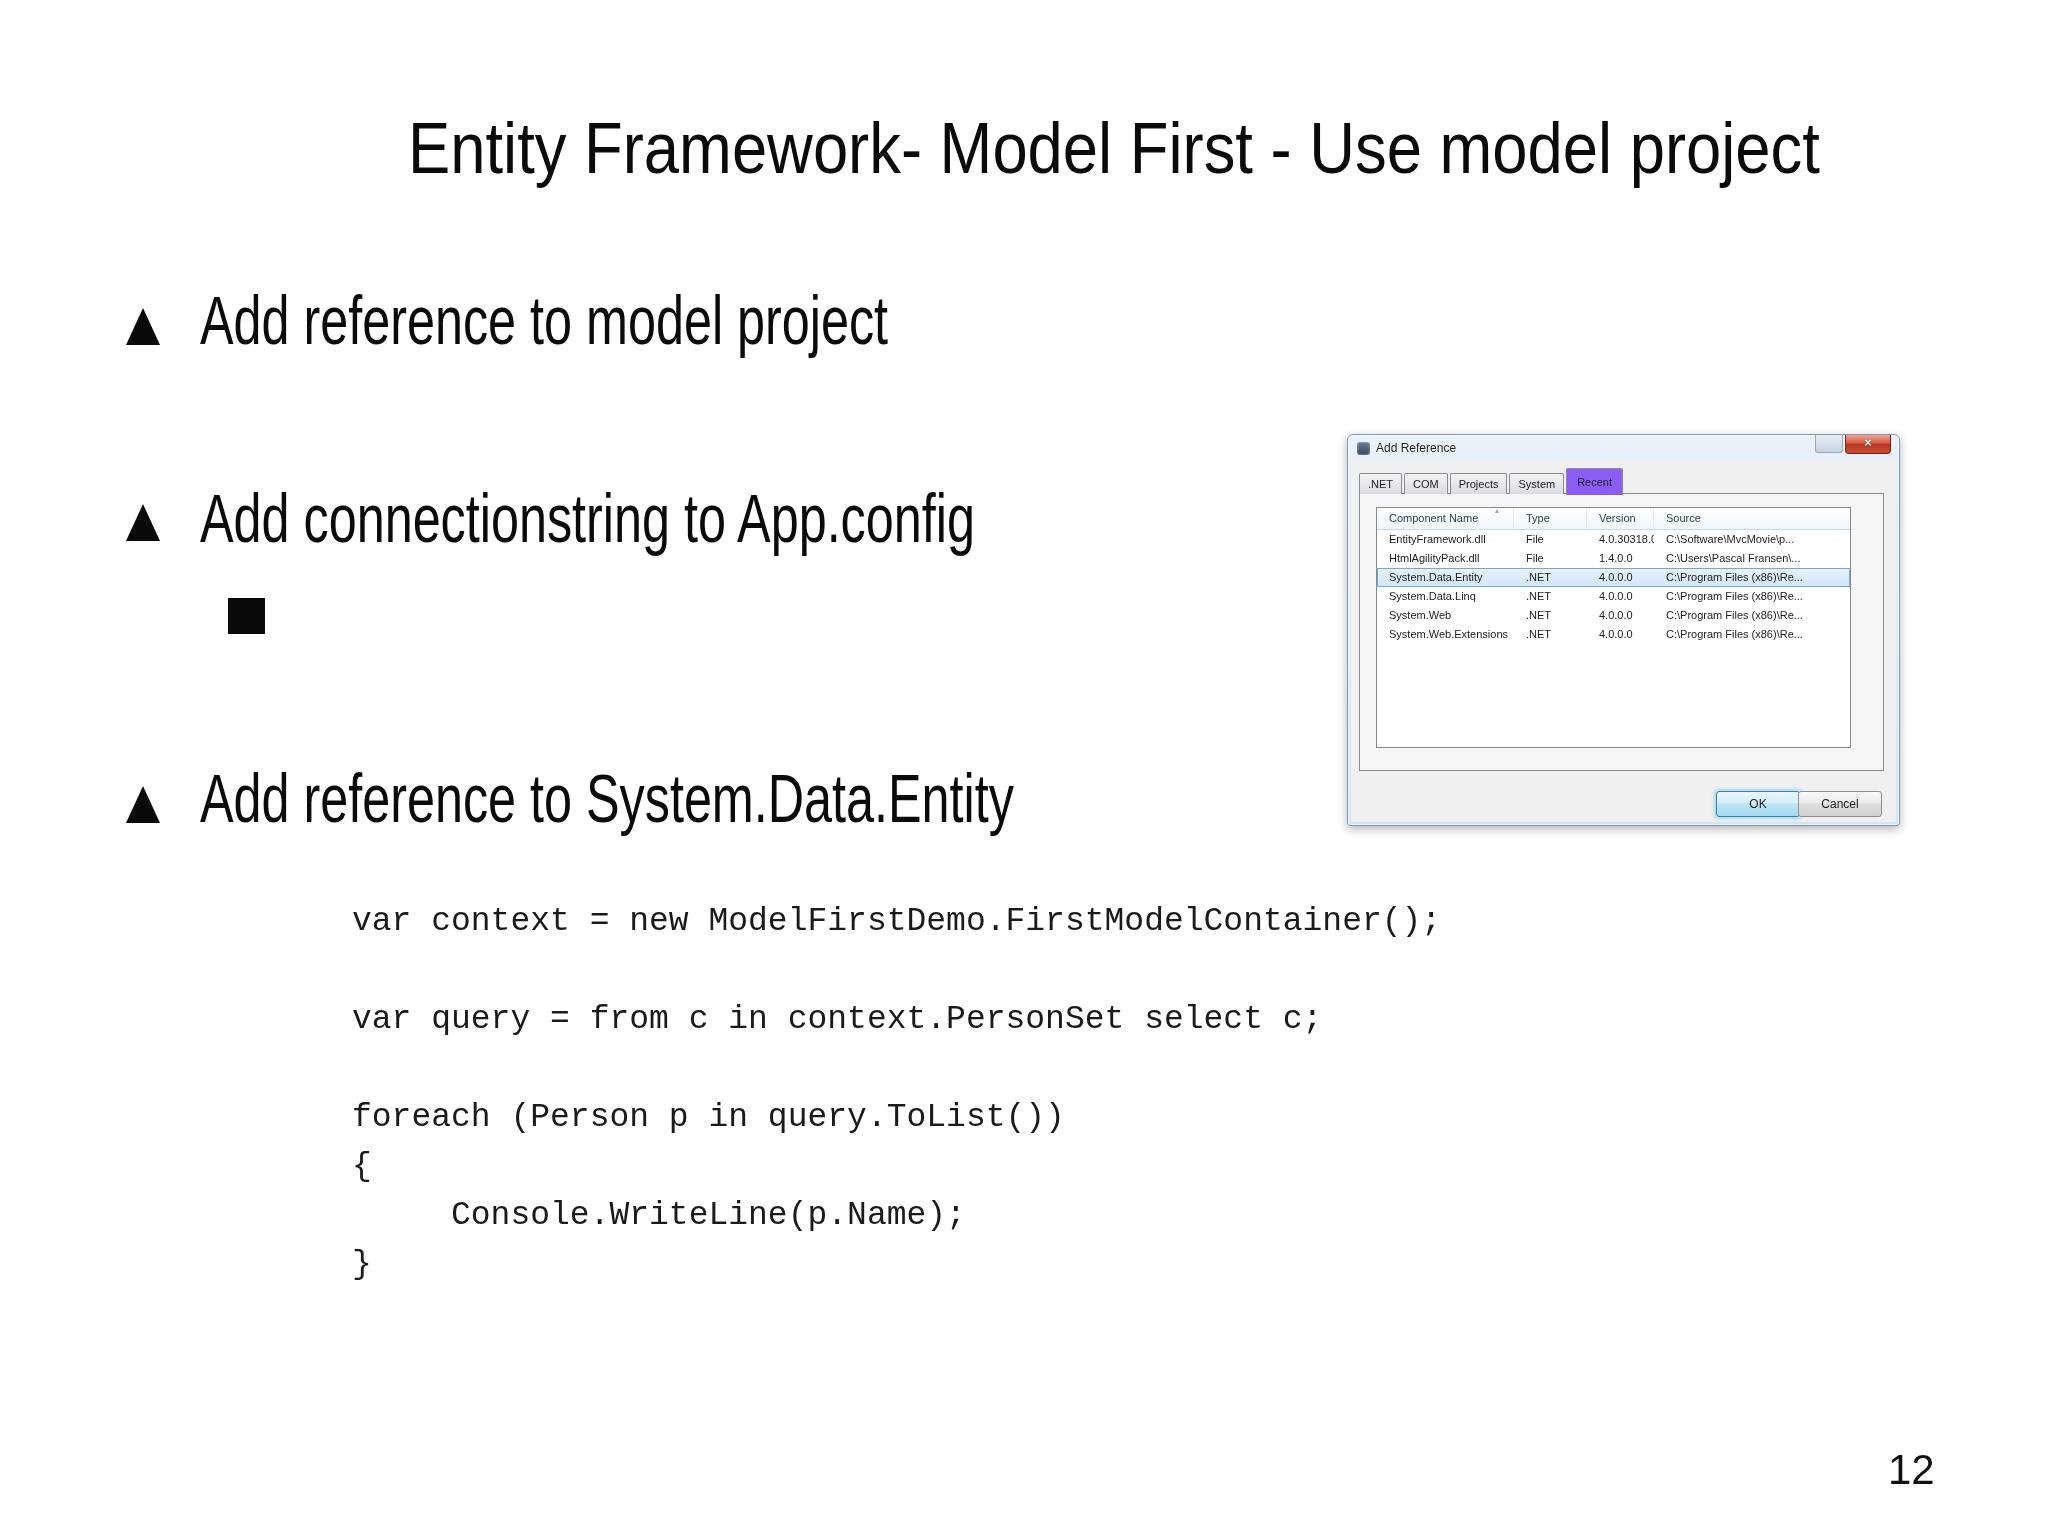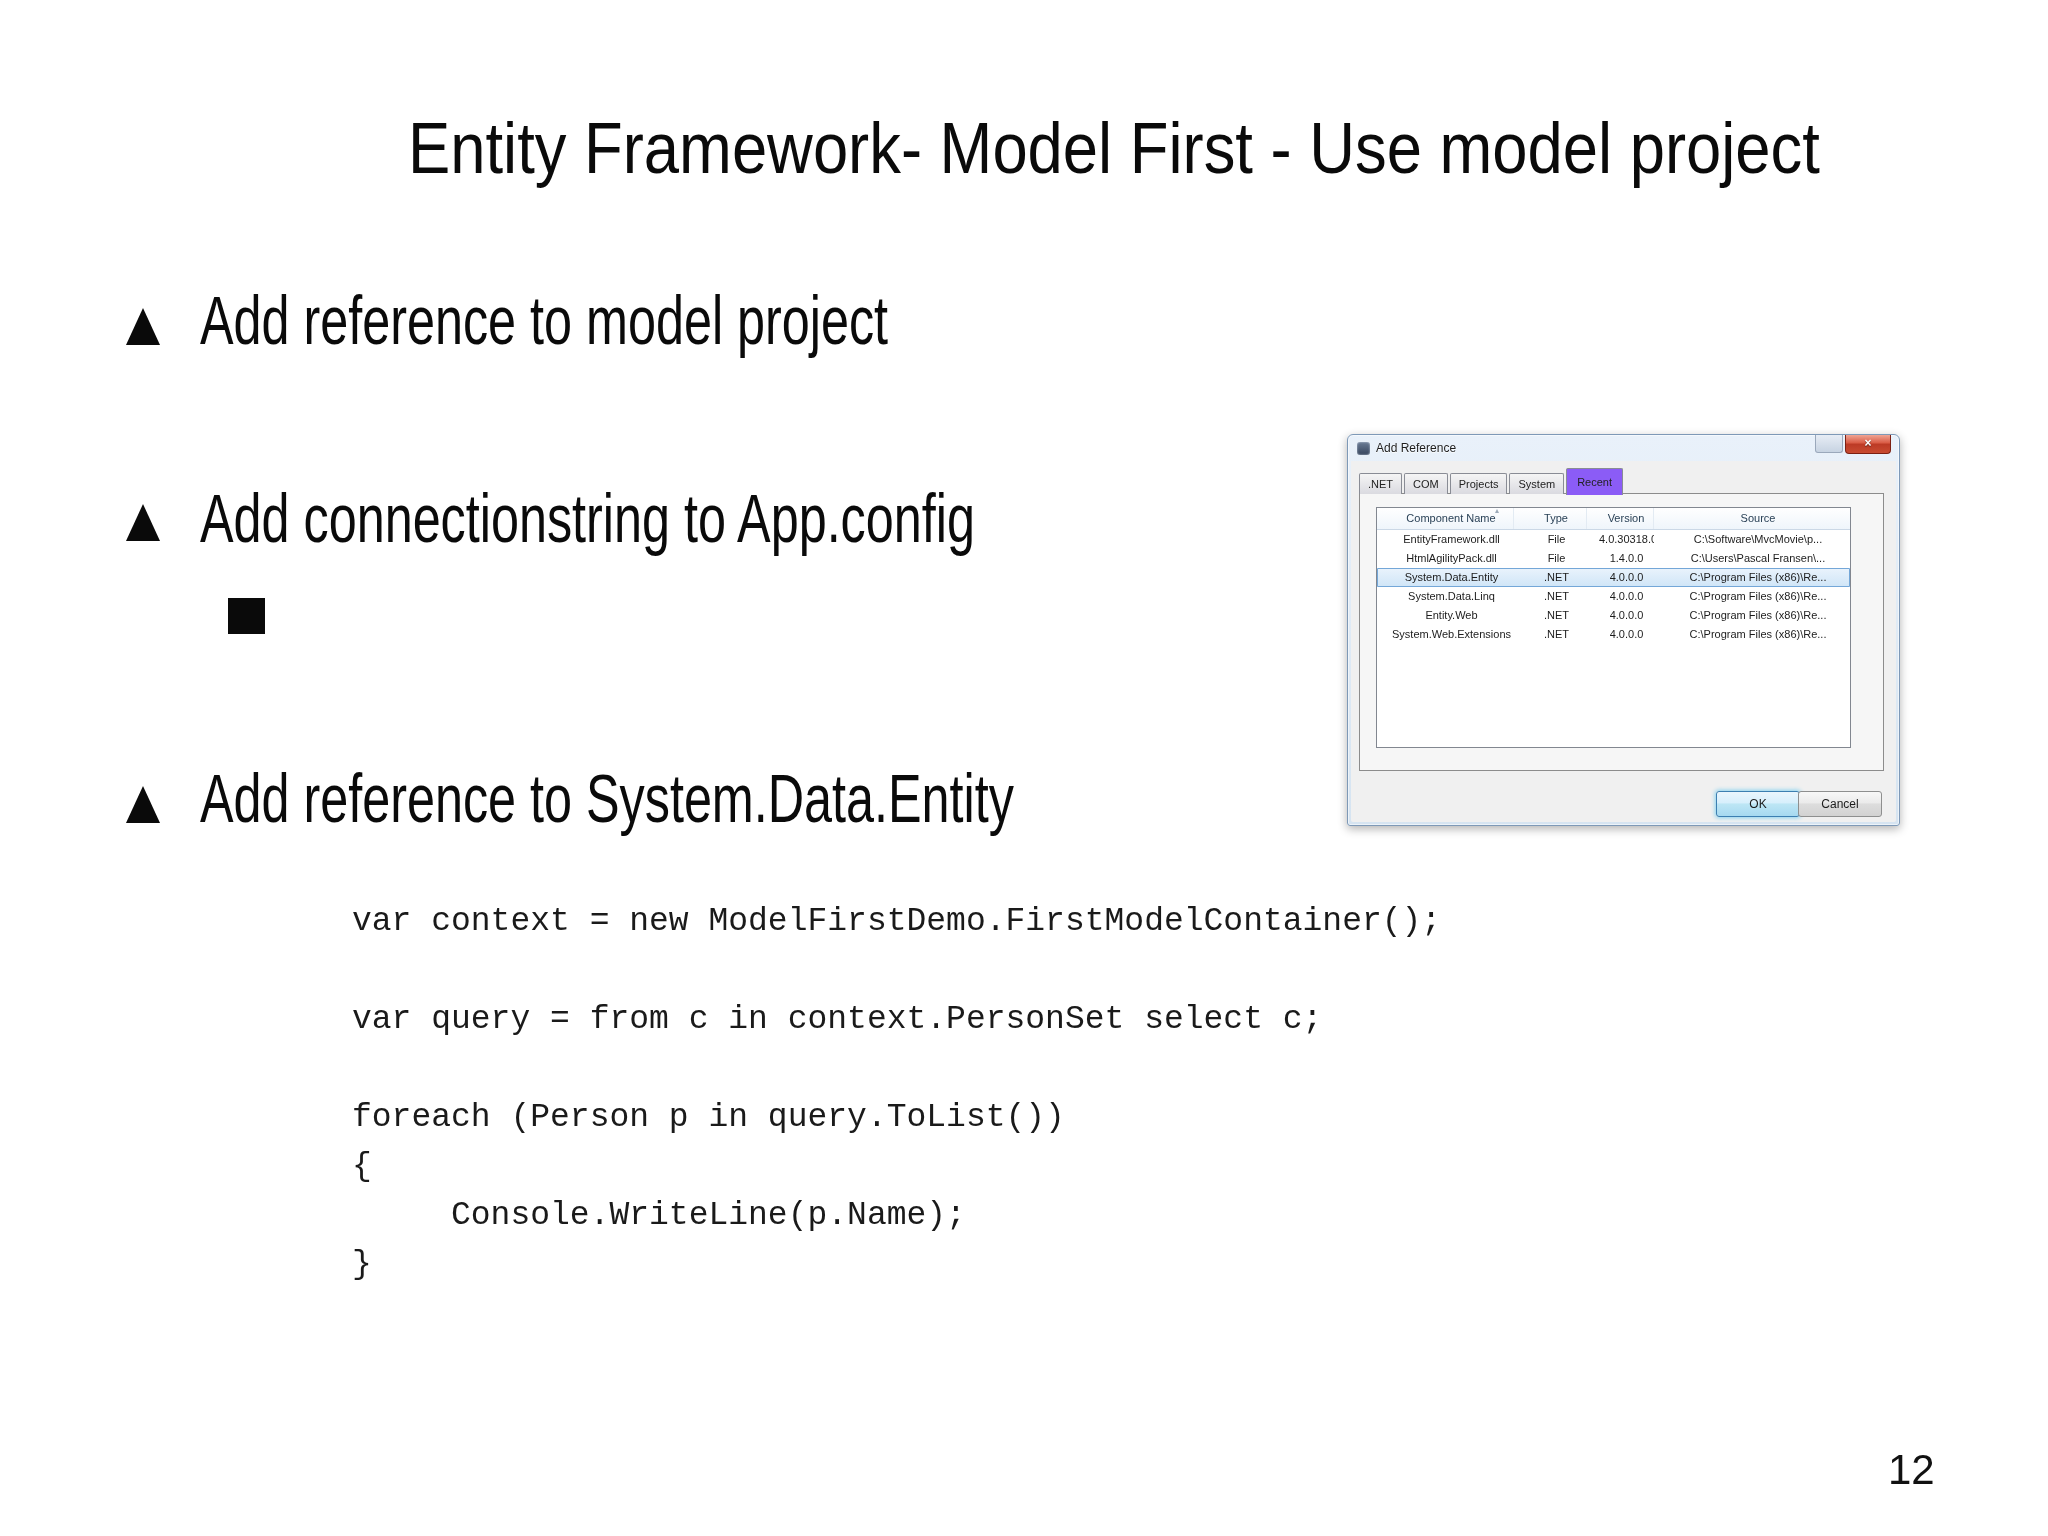--- a/index.html
+++ b/index.html
@@ -62,21 +62,21 @@
   }
   .tab.active {
     background:#8b5cf6; padding:5px 10px 5px 10px; height:16px; line-height:16px; margin-bottom:-1px;
   }
   .tabpage {
     position:absolute; left:8px; right:12px; top:32px; height:276px;
     background:#F6F6F6; border:1px solid #8C8C8C; z-index:1;
   }
   .listbox {
     position:absolute; left:16px; top:13px; width:473px; height:239px;
-    background:#ffffff; border:1px solid #828790; overflow:hidden;text-align:center;
+    background:#ffffff; border:1px solid #828790; overflow:hidden;
   }
   .lv-header {
     position:relative; display:grid; grid-template-columns:137px 73px 67px 1fr; height:21px;
     background:linear-gradient(#FFFFFF,#EFF5FB); border-bottom:1px solid #CBD8E6;
     font-size:11px; color:#2B4257;
   }
   .lv-header .cell { line-height:20px; padding-left:12px; border-right:1px solid #E3EBF3; white-space:nowrap; overflow:hidden; }
   .sort-ind { position:absolute; left:118px; top:-2px; font-size:8px; color:#9DABB9; }
   .lv-row { display:grid; grid-template-columns:137px 73px 67px 1fr; height:19px; font-size:11px; color:#1c1c1c; }
   .lv-row .cell { line-height:19px; padding-left:12px; white-space:nowrap; overflow:hidden; }
@@ -183,21 +183,21 @@
             <div class="cell">4.0.0.0</div>
             <div class="cell">C:\Program Files (x86)\Re...</div>
           </div>
           <div class="lv-row">
             <div class="cell">System.Data.Linq</div>
             <div class="cell">.NET</div>
             <div class="cell">4.0.0.0</div>
             <div class="cell">C:\Program Files (x86)\Re...</div>
           </div>
           <div class="lv-row">
-            <div class="cell">Entity.Web</div>
+            <div class="cell">System.Web</div>
             <div class="cell">.NET</div>
             <div class="cell">4.0.0.0</div>
             <div class="cell">C:\Program Files (x86)\Re...</div>
           </div>
           <div class="lv-row">
             <div class="cell">System.Web.Extensions</div>
             <div class="cell">.NET</div>
             <div class="cell">4.0.0.0</div>
             <div class="cell">C:\Program Files (x86)\Re...</div>
           </div>

